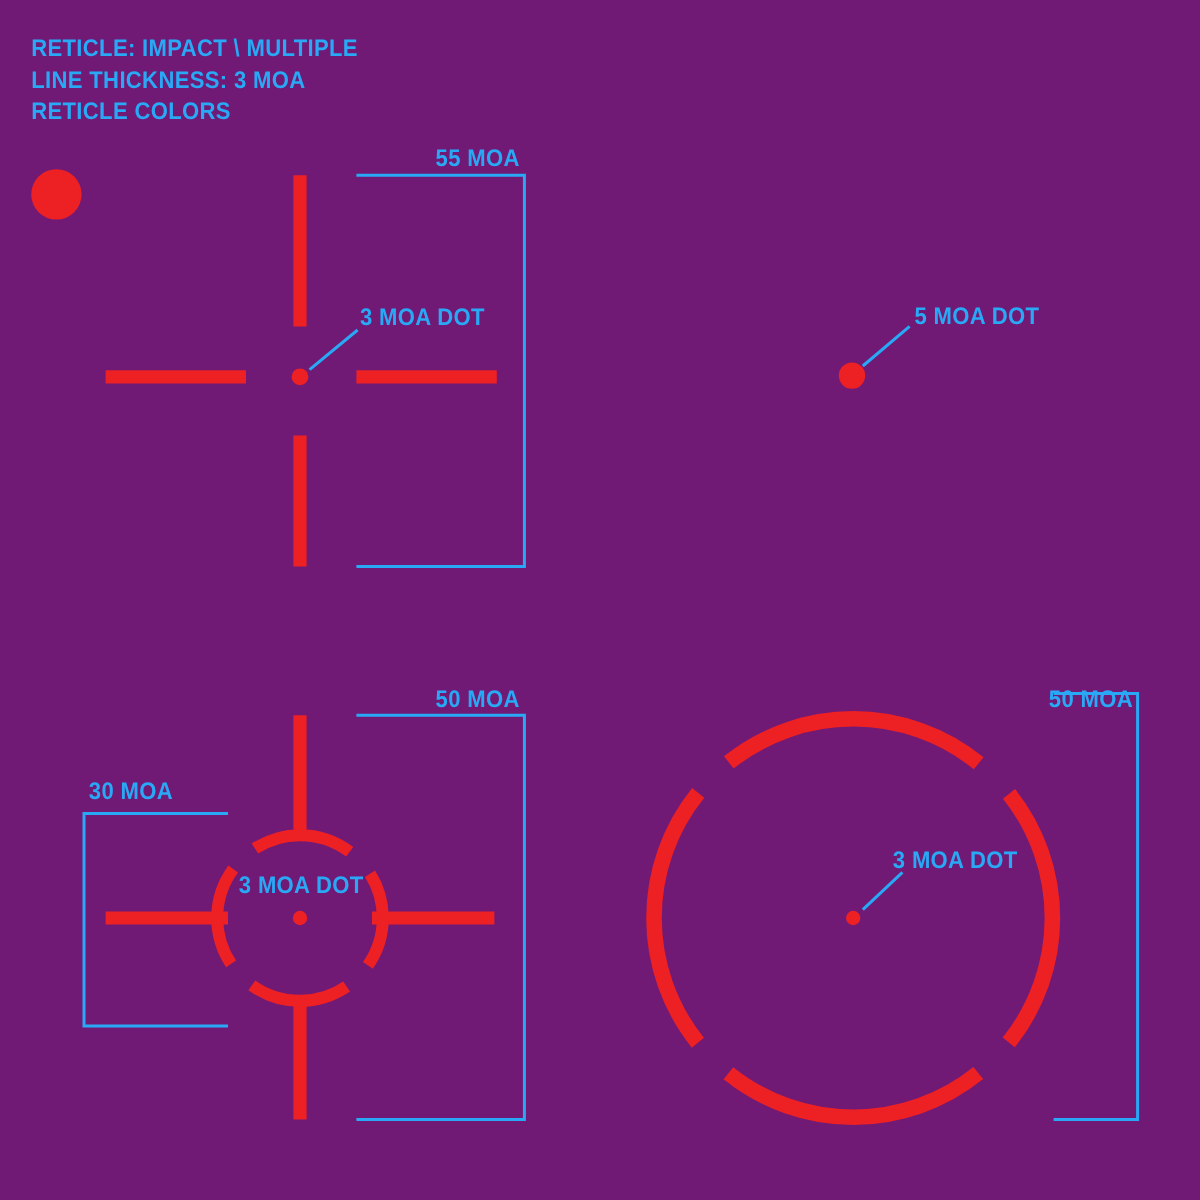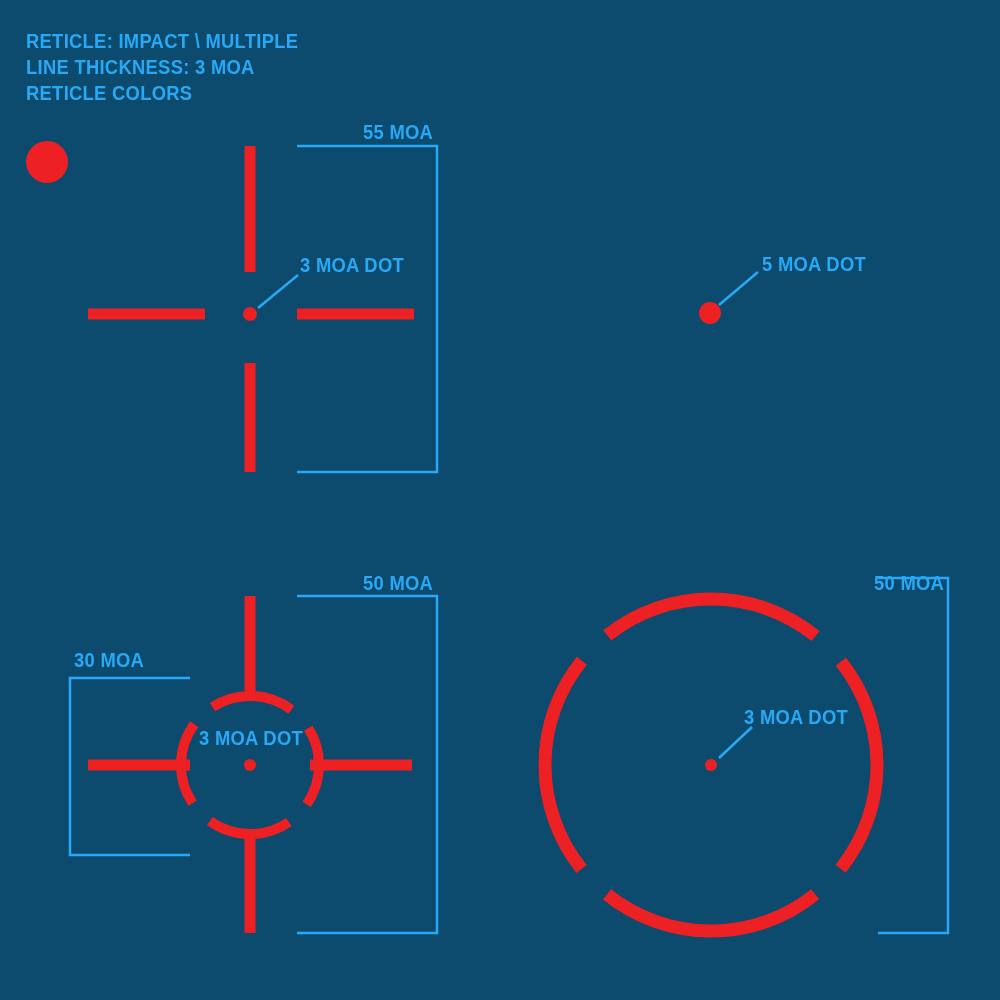--- a/index.html
+++ b/index.html
@@ -7,21 +7,21 @@
     padding: 0;
     background: #ffffff;
   }
   body {
     font-family: "Liberation Sans", sans-serif;
   }
   #stage {
     position: relative;
     width: 1000px;
     height: 1000px;
-    background: #0c4a6e;
+    background: #701a75;
     overflow: hidden;
   }
   .spec-block {
     position: absolute;
     left: 26px;
     top: 28px;
     width: 420px;
   }
   .spec-line {
     color: #29A9F5;

